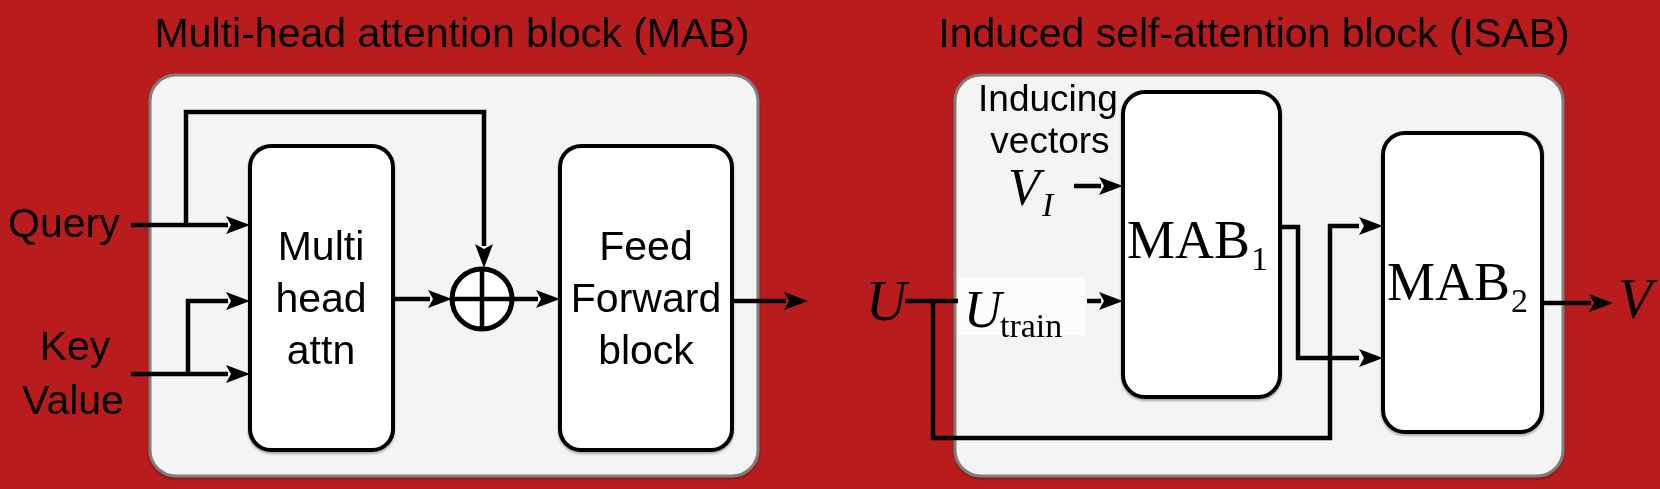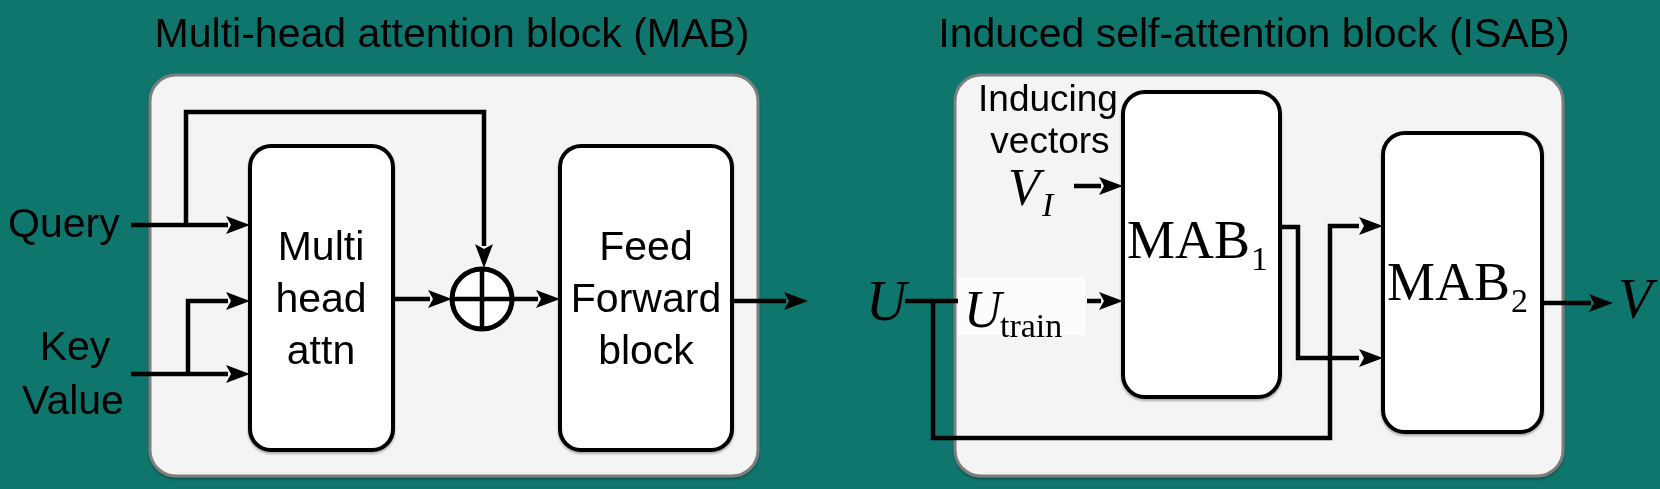--- a/index.html
+++ b/index.html
@@ -4,21 +4,21 @@
 <style>
   html, body {
     margin: 0;
     padding: 0;
     background: #ffffff;
   }
   .stage {
     position: relative;
     width: 1660px;
     height: 489px;
-    background: #0f766e;
+    background: #b91c1c;
     overflow: hidden;
   }
   svg { display: block; }
 
   
   .container-rect { stroke: #7e7e7e; stroke-width: 3; }
   .block-rect     { stroke: #000000; stroke-width: 4; }
   .wire           { fill: none; stroke: #000000; stroke-width: 4.5; stroke-linejoin: miter; }
   .arrowhead      { fill: #000000; stroke: none; }
   .sum-circle     { stroke: #000000; stroke-width: 5; }

